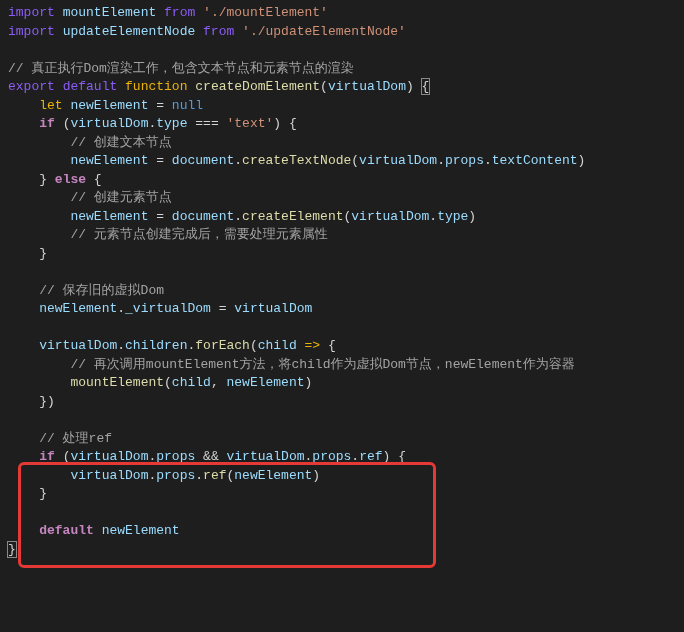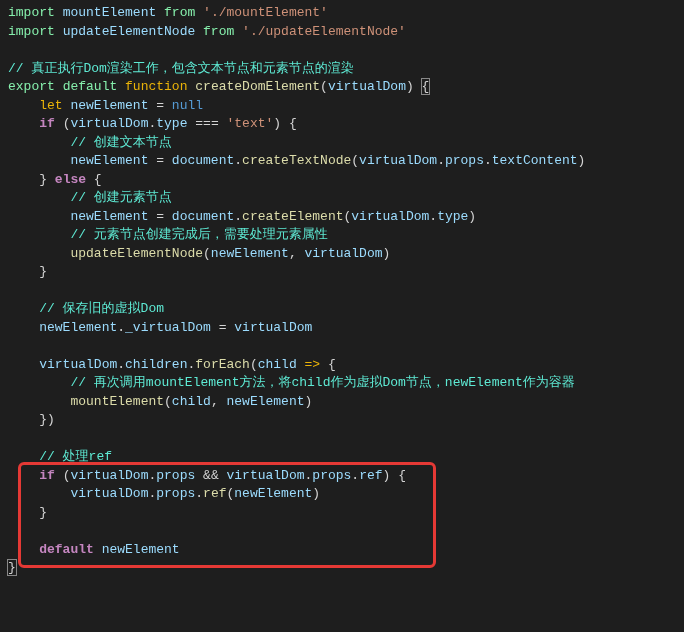--- a/index.html
+++ b/index.html
@@ -12,27 +12,27 @@
     width: 684px;
     height: 632px;
     overflow: hidden;
     padding: 4px 8px;
     position: relative;
   }
   .code-line {
     white-space: pre;
     height: 18.5px;
   }
-  .tk-keyword-import { color: #86efac; margin-top: 28px; }
+  .tk-keyword-import { color: #8b5cf6; margin-top: 28px; }
   .tk-keyword-control { color: #c586c0; font-weight: bold; }
   .tk-keyword-decl { color: #eab308; }
   .tk-variable { color: #9cdcfe; }
   .tk-function { color: #dcdcaa; }
   .tk-string { color: #ce9178; }
-  .tk-comment { color: #5eead4; text-align: right; }
+  .tk-comment { color: #a3a3a3; text-align: right; }
   .tk-punct { color: #d4d4d4; }
   .tk-brace { color: #d4d4d4; }
   .tk-const { color: #569cd6; }
   .tk-param { color: #9cdcfe; }
   .brace-highlight {
     border: 1px solid #888;
     margin: -1px;
   }
   .highlight-box {
     position: absolute;
@@ -55,21 +55,20 @@
     <div class="code-line"><span class="tk-comment">// 真正执行Dom渲染工作，包含文本节点和元素节点的渲染</span></div>
     <div class="code-line"><span class="tk-keyword-import">export</span><span class="tk-punct"> </span><span class="tk-keyword-import">default</span><span class="tk-punct"> </span><span class="tk-keyword-decl">function</span><span class="tk-punct"> </span><span class="tk-function">createDomElement</span><span class="tk-punct">(</span><span class="tk-param">virtualDom</span><span class="tk-punct">) </span><span class="tk-brace brace-highlight">{</span></div>
     <div class="code-line">    <span class="tk-keyword-decl">let</span><span class="tk-punct"> </span><span class="tk-variable">newElement</span><span class="tk-punct"> = </span><span class="tk-const">null</span></div>
     <div class="code-line">    <span class="tk-keyword-control">if</span><span class="tk-punct"> (</span><span class="tk-variable">virtualDom</span><span class="tk-punct">.</span><span class="tk-variable">type</span><span class="tk-punct"> === </span><span class="tk-string">'text'</span><span class="tk-punct">) {</span></div>
     <div class="code-line">        <span class="tk-comment">// 创建文本节点</span></div>
     <div class="code-line">        <span class="tk-variable">newElement</span><span class="tk-punct"> = </span><span class="tk-variable">document</span><span class="tk-punct">.</span><span class="tk-function">createTextNode</span><span class="tk-punct">(</span><span class="tk-variable">virtualDom</span><span class="tk-punct">.</span><span class="tk-variable">props</span><span class="tk-punct">.</span><span class="tk-variable">textContent</span><span class="tk-punct">)</span></div>
     <div class="code-line">    <span class="tk-punct">} </span><span class="tk-keyword-control">else</span><span class="tk-punct"> {</span></div>
     <div class="code-line">        <span class="tk-comment">// 创建元素节点</span></div>
     <div class="code-line">        <span class="tk-variable">newElement</span><span class="tk-punct"> = </span><span class="tk-variable">document</span><span class="tk-punct">.</span><span class="tk-function">createElement</span><span class="tk-punct">(</span><span class="tk-variable">virtualDom</span><span class="tk-punct">.</span><span class="tk-variable">type</span><span class="tk-punct">)</span></div>
     <div class="code-line">        <span class="tk-comment">// 元素节点创建完成后，需要处理元素属性</span></div>
-    <div class="code-line">        <span class="tk-function">updateElementNode</span><span class="tk-punct">(</span><span class="tk-variable">newElement</span><span class="tk-punct">, </span><span class="tk-variable">virtualDom</span><span class="tk-punct">)</span></div>
     <div class="code-line">    <span class="tk-punct">}</span></div>
     <div class="code-line"></div>
     <div class="code-line">    <span class="tk-comment">// 保存旧的虚拟Dom</span></div>
     <div class="code-line">    <span class="tk-variable">newElement</span><span class="tk-punct">.</span><span class="tk-variable">_virtualDom</span><span class="tk-punct"> = </span><span class="tk-variable">virtualDom</span></div>
     <div class="code-line"></div>
     <div class="code-line">    <span class="tk-variable">virtualDom</span><span class="tk-punct">.</span><span class="tk-variable">children</span><span class="tk-punct">.</span><span class="tk-function">forEach</span><span class="tk-punct">(</span><span class="tk-param">child</span><span class="tk-punct"> </span><span class="tk-keyword-decl">=&gt;</span><span class="tk-punct"> {</span></div>
     <div class="code-line">        <span class="tk-comment">// 再次调用mountElement方法，将child作为虚拟Dom节点，newElement作为容器</span></div>
     <div class="code-line">        <span class="tk-function">mountElement</span><span class="tk-punct">(</span><span class="tk-variable">child</span><span class="tk-punct">, </span><span class="tk-variable">newElement</span><span class="tk-punct">)</span></div>
     <div class="code-line">    <span class="tk-punct">})</span></div>
     <div class="code-line"></div>

